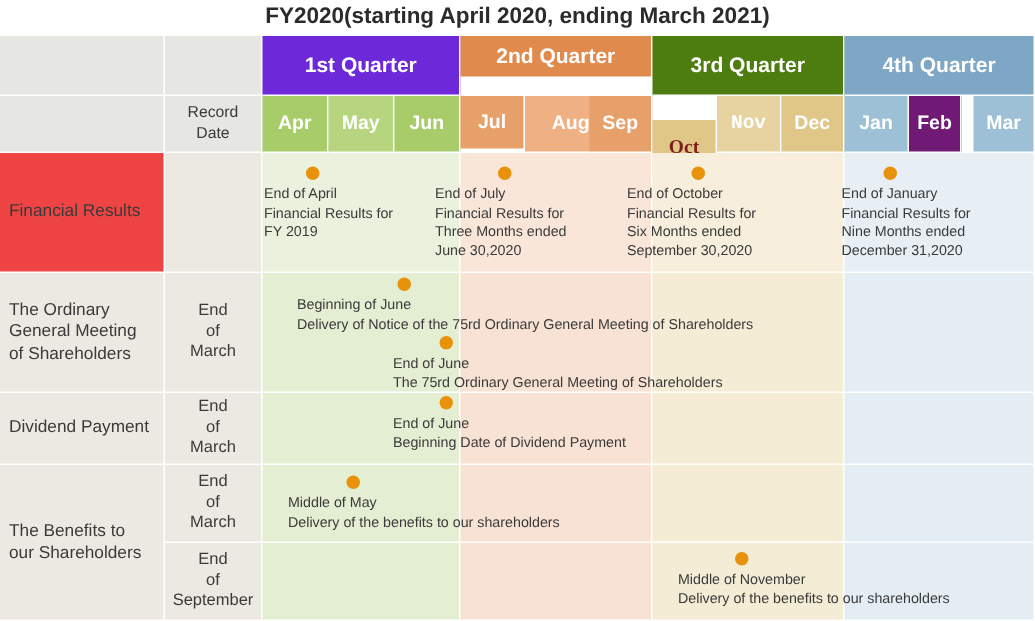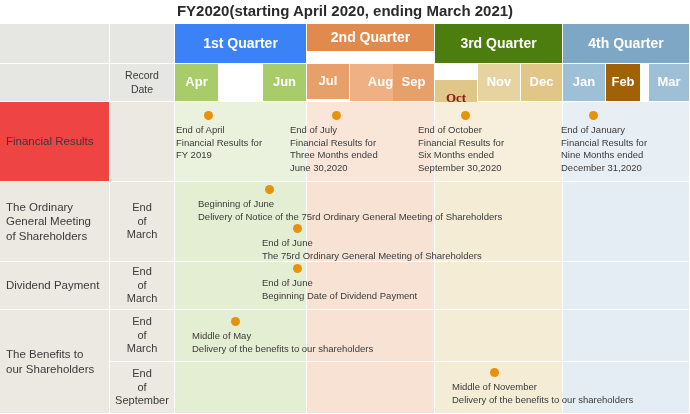--- a/index.html
+++ b/index.html
@@ -74,42 +74,43 @@
 </head>
 <body>
 
 <div id="wrap">
 
   <div class="title">FY2020(starting April 2020, ending March 2021)</div>
 
   <div class="cell" style="left:0;top:24px;width:110px;height:40px;background:#e6e6e3;"></div>
   <div class="cell" style="left:110px;top:24px;width:65px;height:40px;background:#e6e6e3;"></div>
 
-  <div class="cell qh" style="left:175px;top:24px;width:132px;height:40px;background:#3b82f6;">1st Quarter</div>
+  <div class="cell qh" style="left:175px;top:24px;width:132px;height:40px;background:#6d28d9;">1st Quarter</div>
   <div class="cell qh" style="left:307px;top:24px;width:128px;height:28px;background:#e08a4e;">2nd Quarter</div>
   <div class="cell qh" style="left:435px;top:24px;width:128px;height:40px;background:#4d7c0f;">3rd Quarter</div>
   <div class="cell qh" style="left:563px;top:24px;width:127px;height:40px;background:#7da7c4;">4th Quarter</div>
 
   <div class="cell centerlabel" style="left:0;top:64px;width:110px;height:38px;background:#e6e6e3;"></div>
   <div class="cell centerlabel" style="left:110px;top:64px;width:65px;height:38px;background:#e6e6e3;white-space:pre;font-size:10.5px;">Record
 Date</div>
 
   <div class="cell mh" style="left:175px;top:64px;width:44px;height:38px;background:#a8cc6a;color:#ffffff;">Apr</div>
+  <div class="cell mh" style="left:219px;top:64px;width:44px;height:38px;background:#b7d47f;color:#ffffff;">May</div>
   <div class="cell mh" style="left:263px;top:64px;width:44px;height:38px;background:#a8cc6a;color:#ffffff;">Jun</div>
 
   <div class="cell mh" style="left:307px;top:64px;width:43px;height:36px;background:#e8a06a;color:#ffffff;">Jul</div>
   <div class="cell mh" style="left:350px;top:64px;width:62px;height:38px;background:#efb184;color:#ffffff;">Aug</div>
   <div class="cell mh" style="left:393px;top:64px;width:42px;height:38px;background:#e8a06a;color:#ffffff;">Sep</div>
 
   <div class="cell mh" style="left:435px;top:80px;width:43px;height:38px;background:#e0c687;color:#7f1d1d;font-family:Liberation Serif, serif;">Oct</div>
-  <div class="cell mh" style="left:478px;top:64px;width:43px;height:38px;background:#e7d3a0;color:#ffffff;">Nov</div>
+  <div class="cell mh" style="left:478px;top:64px;width:43px;height:38px;background:#e7d3a0;color:#ffffff;font-family:Liberation Mono, monospace;">Nov</div>
   <div class="cell mh" style="left:521px;top:64px;width:42px;height:38px;background:#e0c687;color:#ffffff;">Dec</div>
 
   <div class="cell mh" style="left:563px;top:64px;width:43px;height:38px;background:#9dc0d6;color:#ffffff;">Jan</div>
-  <div class="cell mh" style="left:606px;top:64px;width:35px;height:38px;background:#a16207;color:#ffffff;">Feb</div>
+  <div class="cell mh" style="left:606px;top:64px;width:35px;height:38px;background:#701a75;color:#ffffff;">Feb</div>
   <div class="cell mh" style="left:649px;top:64px;width:41px;height:38px;background:#9dc0d6;color:#ffffff;">Mar</div>
 
   <div class="cell rowlabel" style="left:0;top:102px;width:110px;height:80px;background:#ef4444;">Financial Results</div>
   <div class="cell" style="left:110px;top:102px;width:65px;height:80px;background:#ece9e2;"></div>
   <div class="body" style="left:175px;top:102px;width:132px;height:80px;background:#eaf2dd;"></div>
   <div class="body" style="left:307px;top:102px;width:128px;height:80px;background:#f9e6d9;"></div>
   <div class="body" style="left:435px;top:102px;width:128px;height:80px;background:#f7eedb;"></div>
   <div class="body" style="left:563px;top:102px;width:127px;height:80px;background:#e7eff5;"></div>
 
   <div class="dot" style="left:204px;top:111px;"></div>

